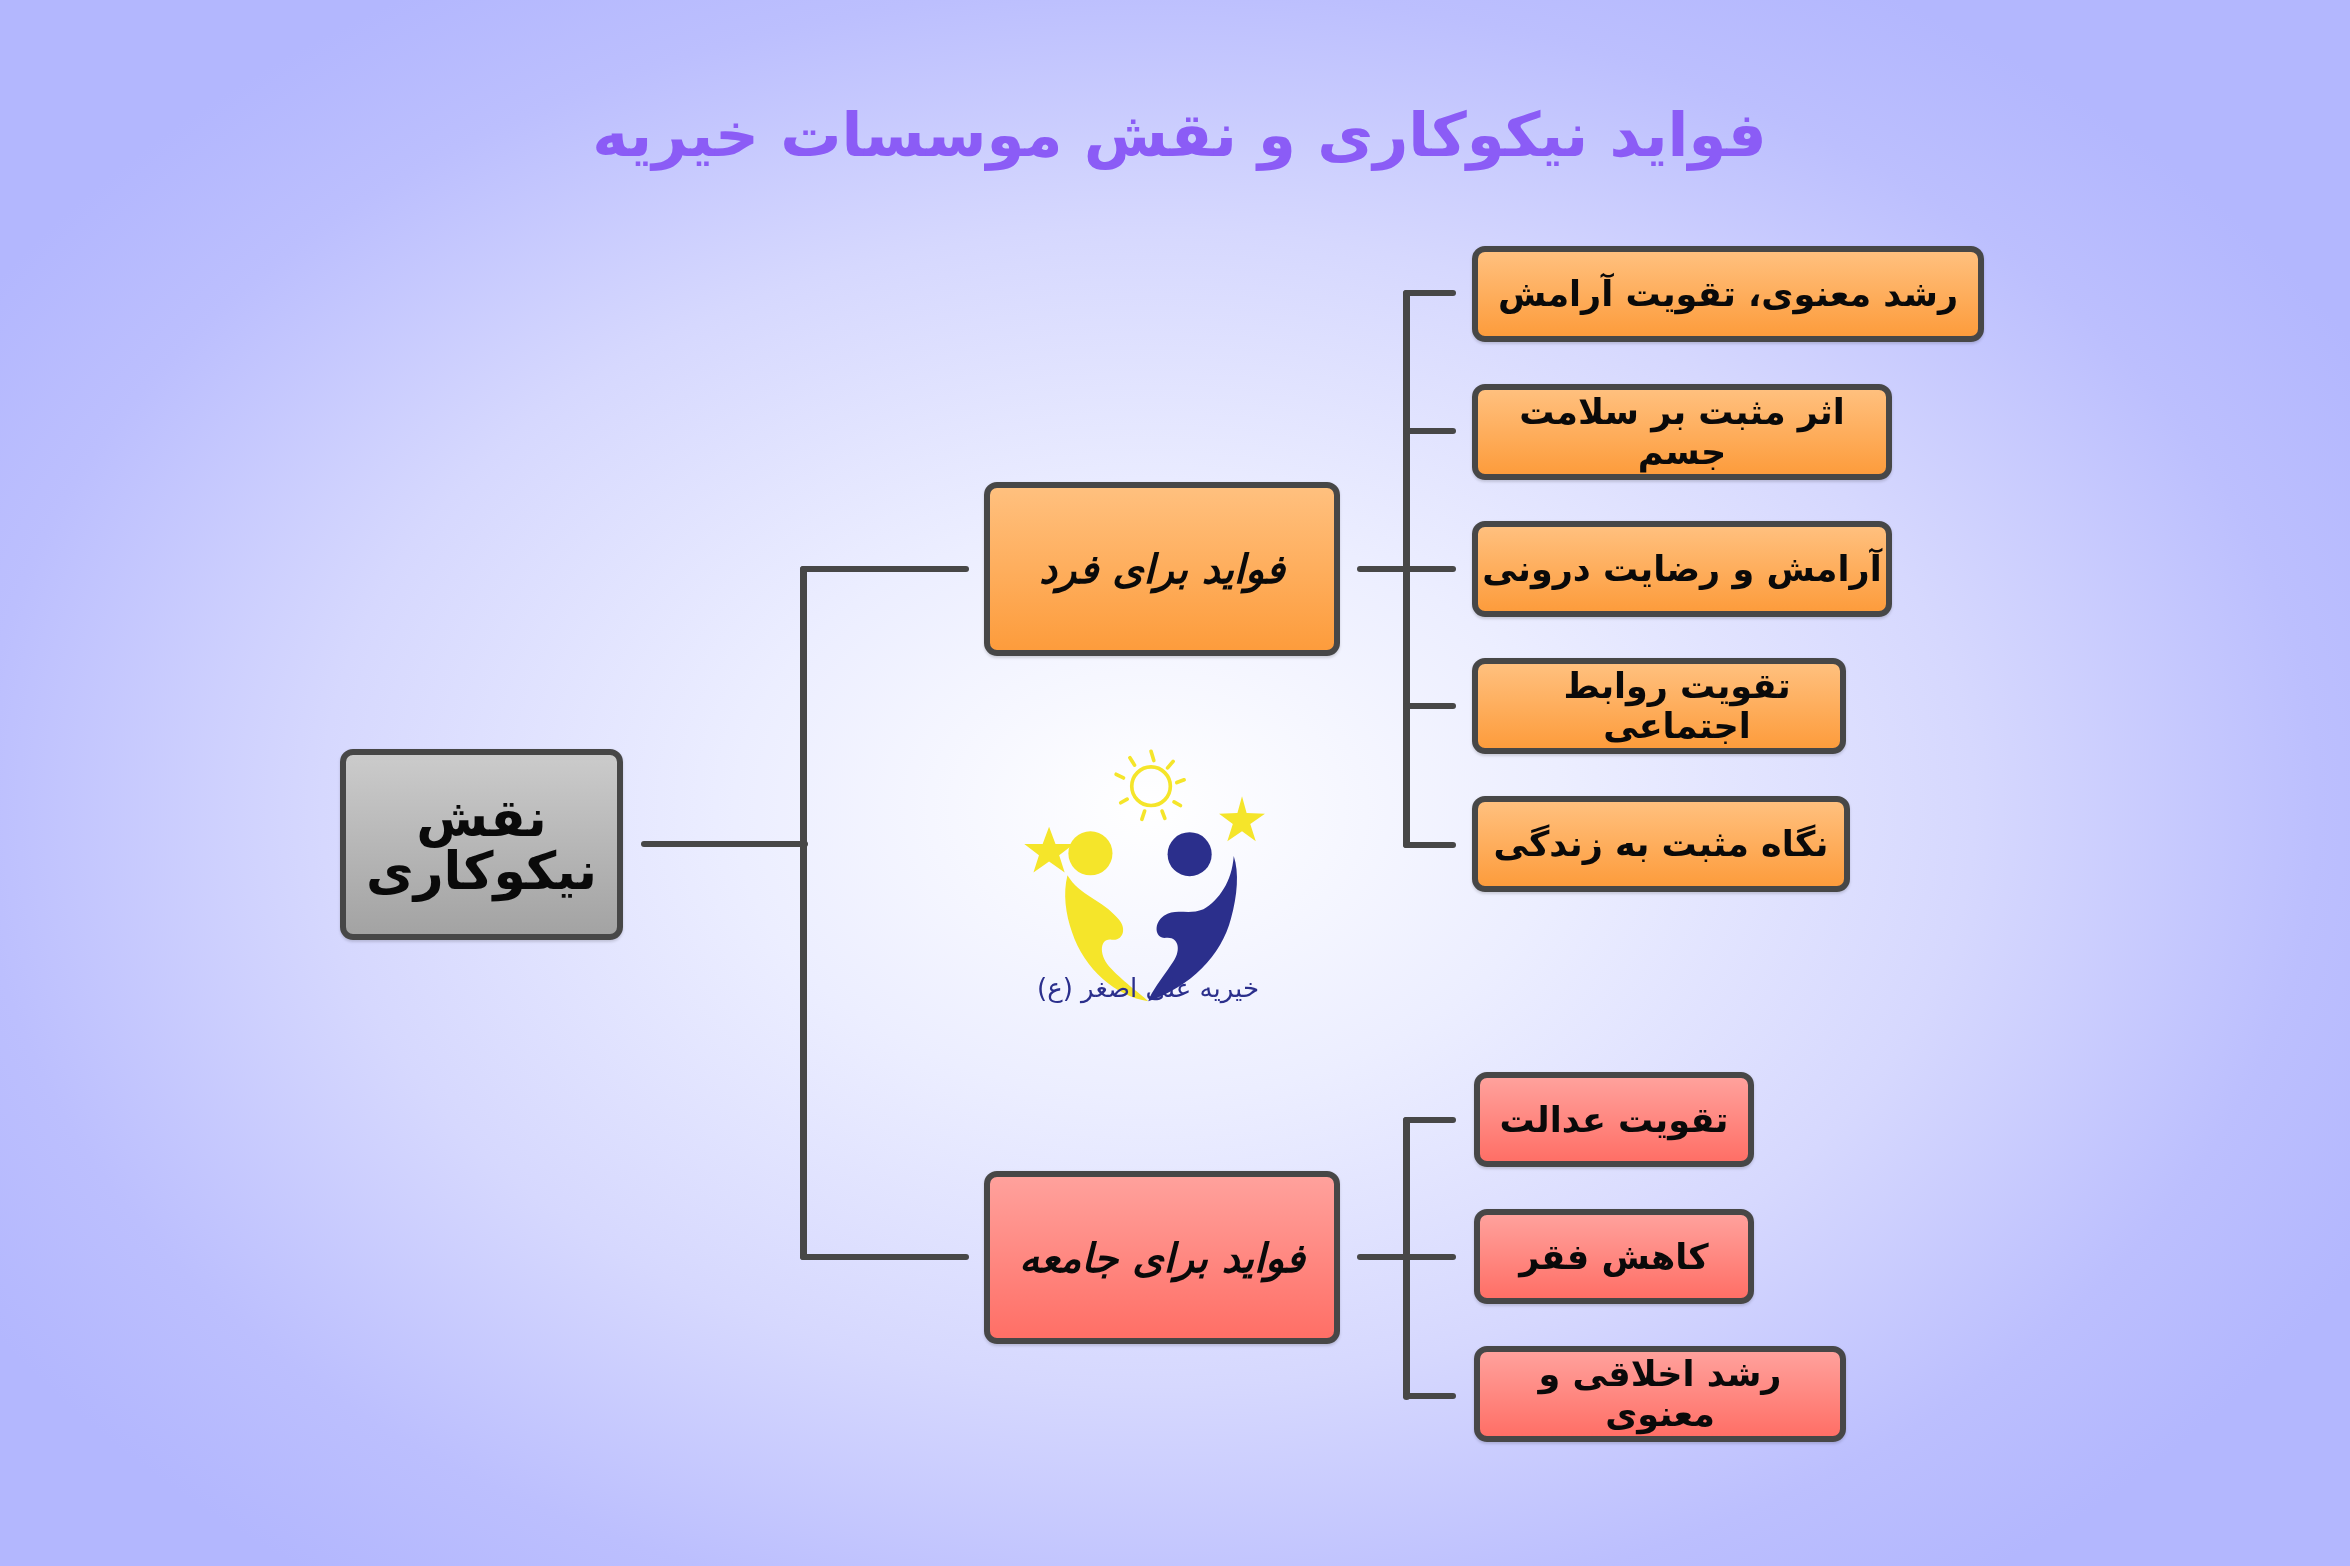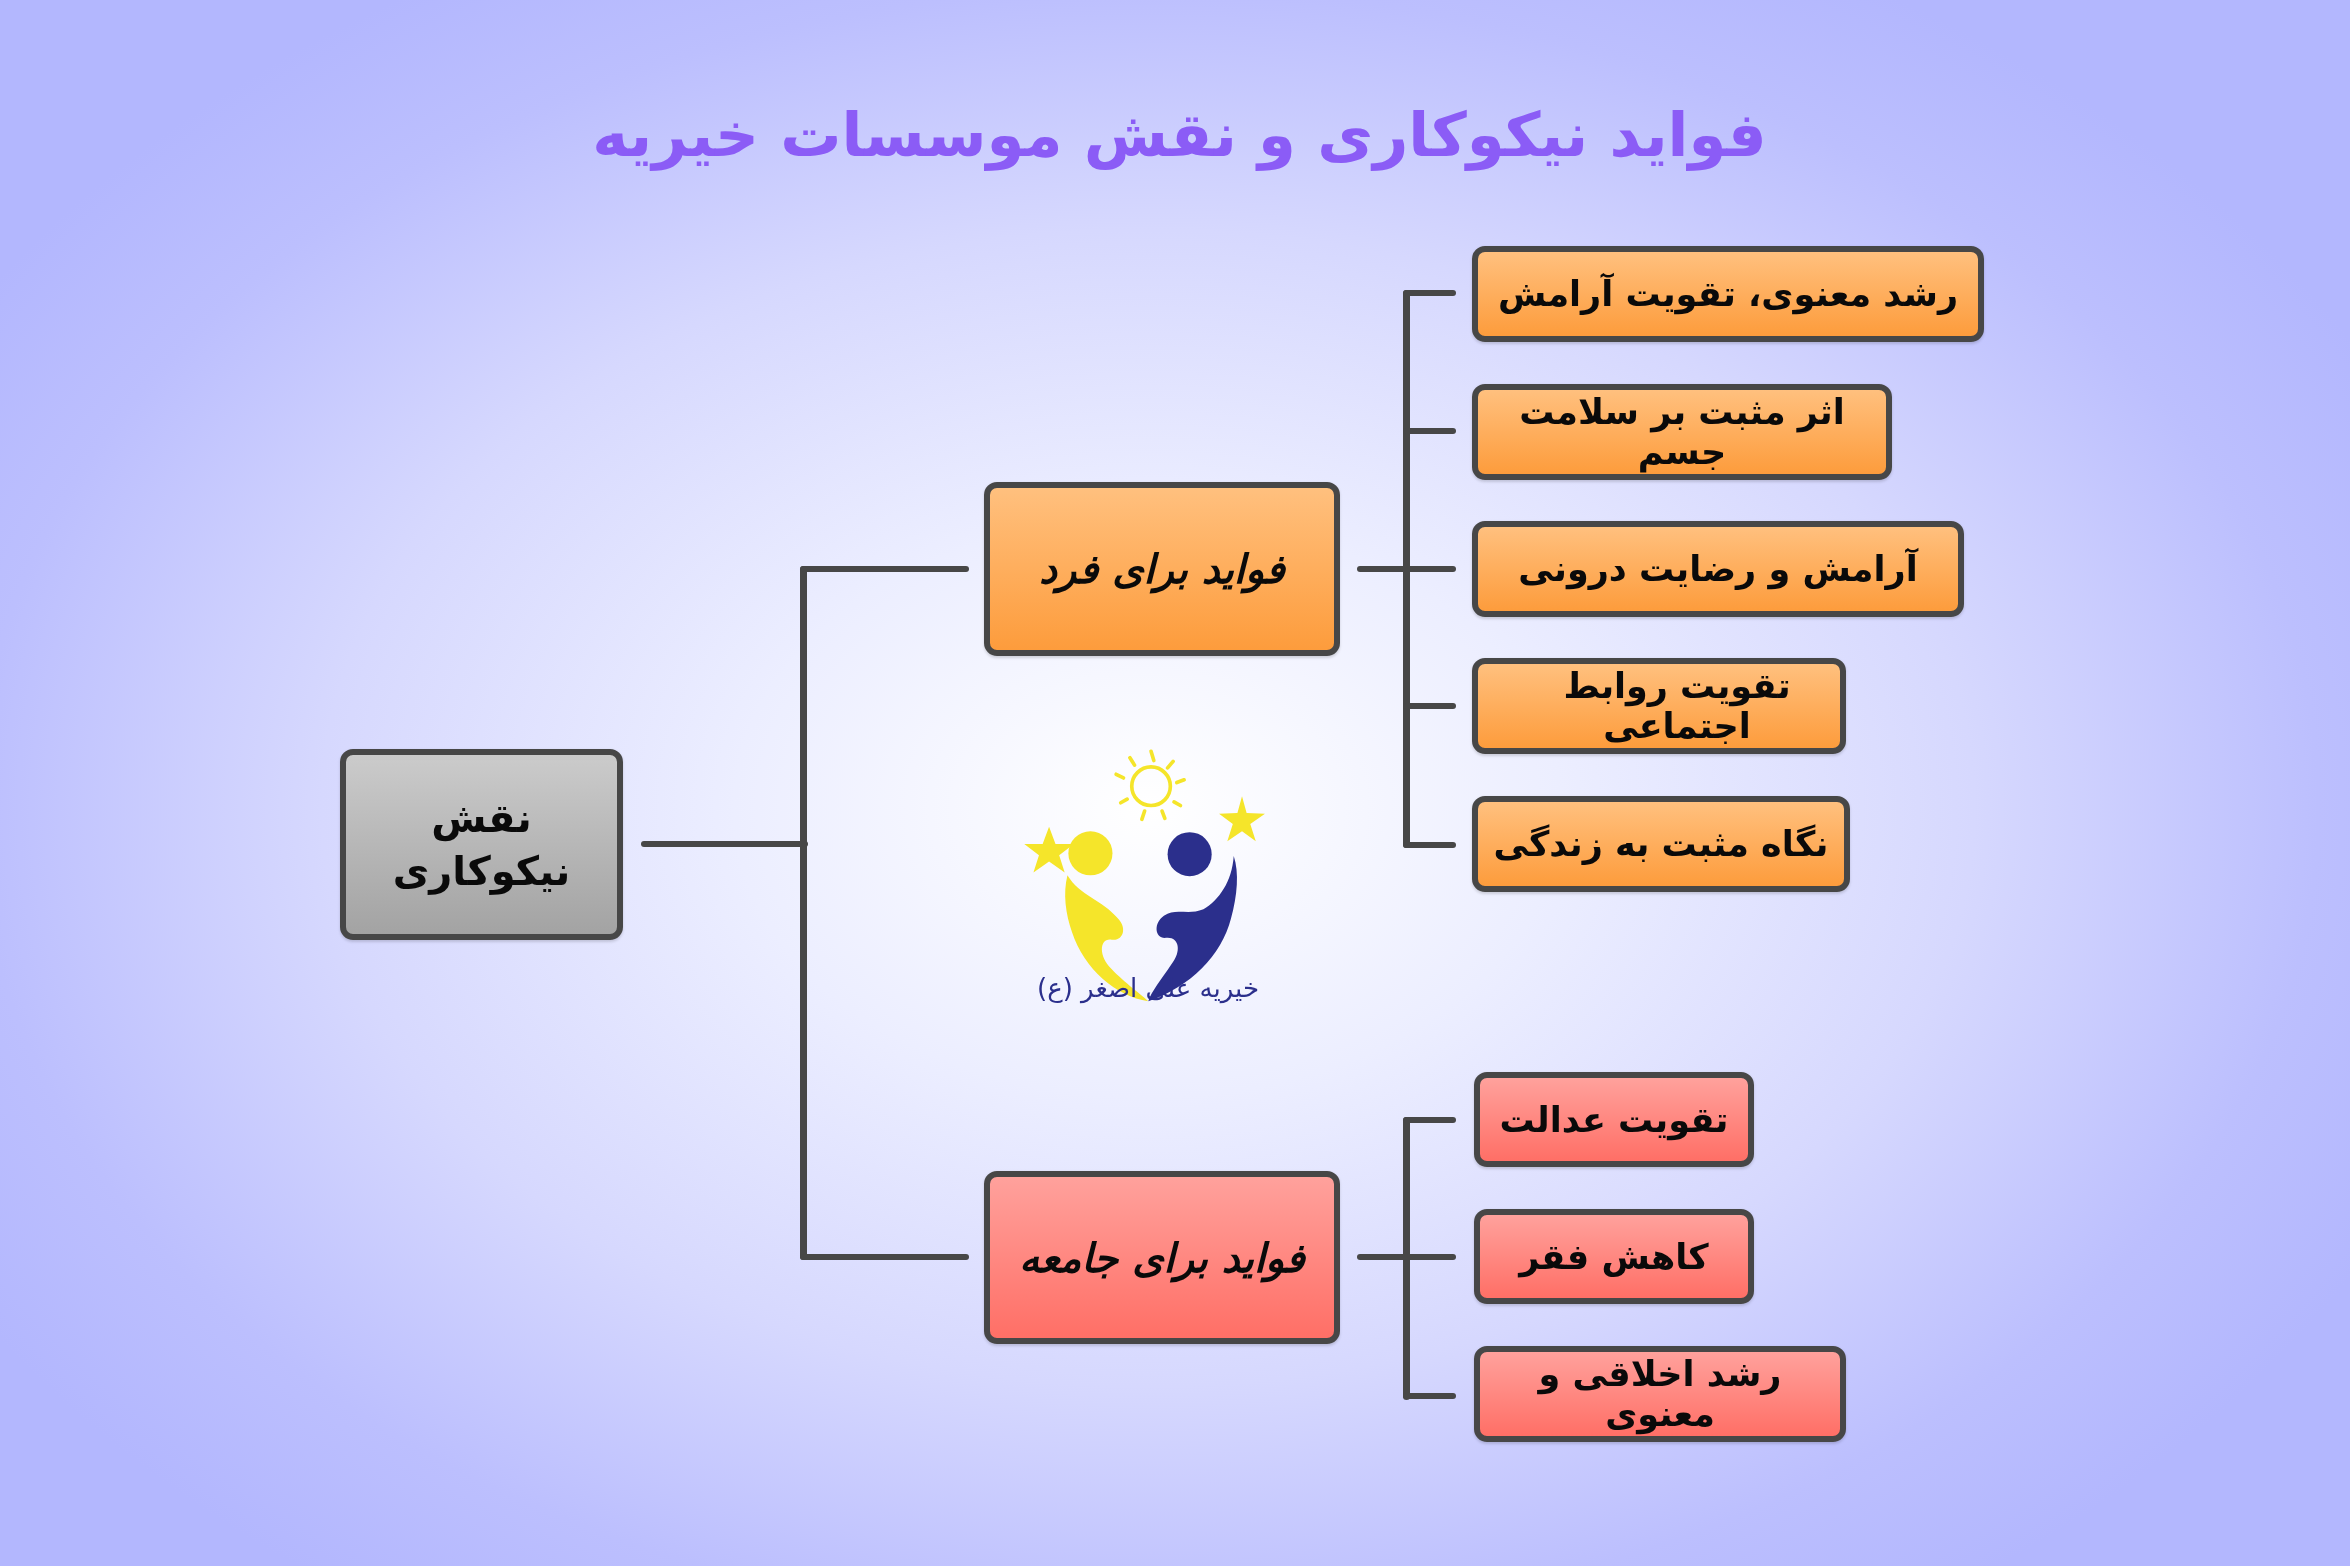--- a/index.html
+++ b/index.html
@@ -13,21 +13,21 @@
     font-size: 61px; font-weight: bold; color: #8b5cf6; direction: rtl;
     letter-spacing: 0.9px;
   }
   .node {
     position: absolute; box-sizing: border-box;
     border: 6.4px solid #474747; border-radius: 13px;
     display: flex; align-items: center; justify-content: center;
     text-align: center; direction: rtl; font-weight: bold; color: #0a0a0a;
     box-shadow: 0 1.8px 2.8px rgba(0,0,0,0.15);
   }
-  .node.root { background: linear-gradient(180deg, #cbcbcb 0%, #a3a3a3 100%); font-size: 40px; line-height: 53px; padding: 0 8px; }
+  .node.root { background: linear-gradient(180deg, #cbcbcb 0%, #a3a3a3 100%); font-size: 52px; line-height: 53px; padding: 0 8px; }
   .node.orange { background: linear-gradient(180deg, #ffc07e 0%, #fd9c3c 100%); }
   .node.red { background: linear-gradient(180deg, #ffa19c 0%, #ff6f66 100%); }
   .node.branch { font-size: 40px; font-style: italic; }
   .node.leaf { font-size: 35px; }
   .line { position: absolute; background: #474747; border-radius: 3.7px; }
   .logo { position: absolute; left: 1015px; top: 721px; width: 262px; height: 294px; }
   .logo-text {
     position: absolute; left: 1001px; top: 973px; width: 294px; text-align: center;
     direction: rtl; font-weight: normal; font-size: 26px; color: #2b2f8c;
   }
@@ -55,21 +55,21 @@
 <div class="line" style="left:1403px; top:428px; width:53px; height:6.4px;"></div>
 <div class="line" style="left:1403px; top:703px; width:53px; height:6.4px;"></div>
 <div class="line" style="left:1403px; top:842px; width:53px; height:6.4px;"></div>
 
 <div class="node leaf orange" style="left:1472px; top:246px; width:512px; height:96px;">
   <span>رشد معنوی، تقویت آرامش</span>
 </div>
 <div class="node leaf orange" style="left:1472px; top:384px; width:420px; height:96px;">
   <span>اثر مثبت بر سلامت جسم</span>
 </div>
-<div class="node leaf orange" style="left:1472px; top:521px; width:492px; height:96px;">
+<div class="node leaf orange" style="left:1472px; top:521px; width:420px; height:96px;">
   <span>آرامش و رضایت درونی</span>
 </div>
 <div class="node leaf orange" style="left:1472px; top:658px; width:374px; height:96px;padding-left:36px;">
   <span>تقویت روابط اجتماعی</span>
 </div>
 <div class="node leaf orange" style="left:1472px; top:796px; width:378px; height:96px;">
   <span>نگاه مثبت به زندگی</span>
 </div>
 
 <div class="node branch red" style="left:984px; top:1171px; width:356px; height:173px;">

